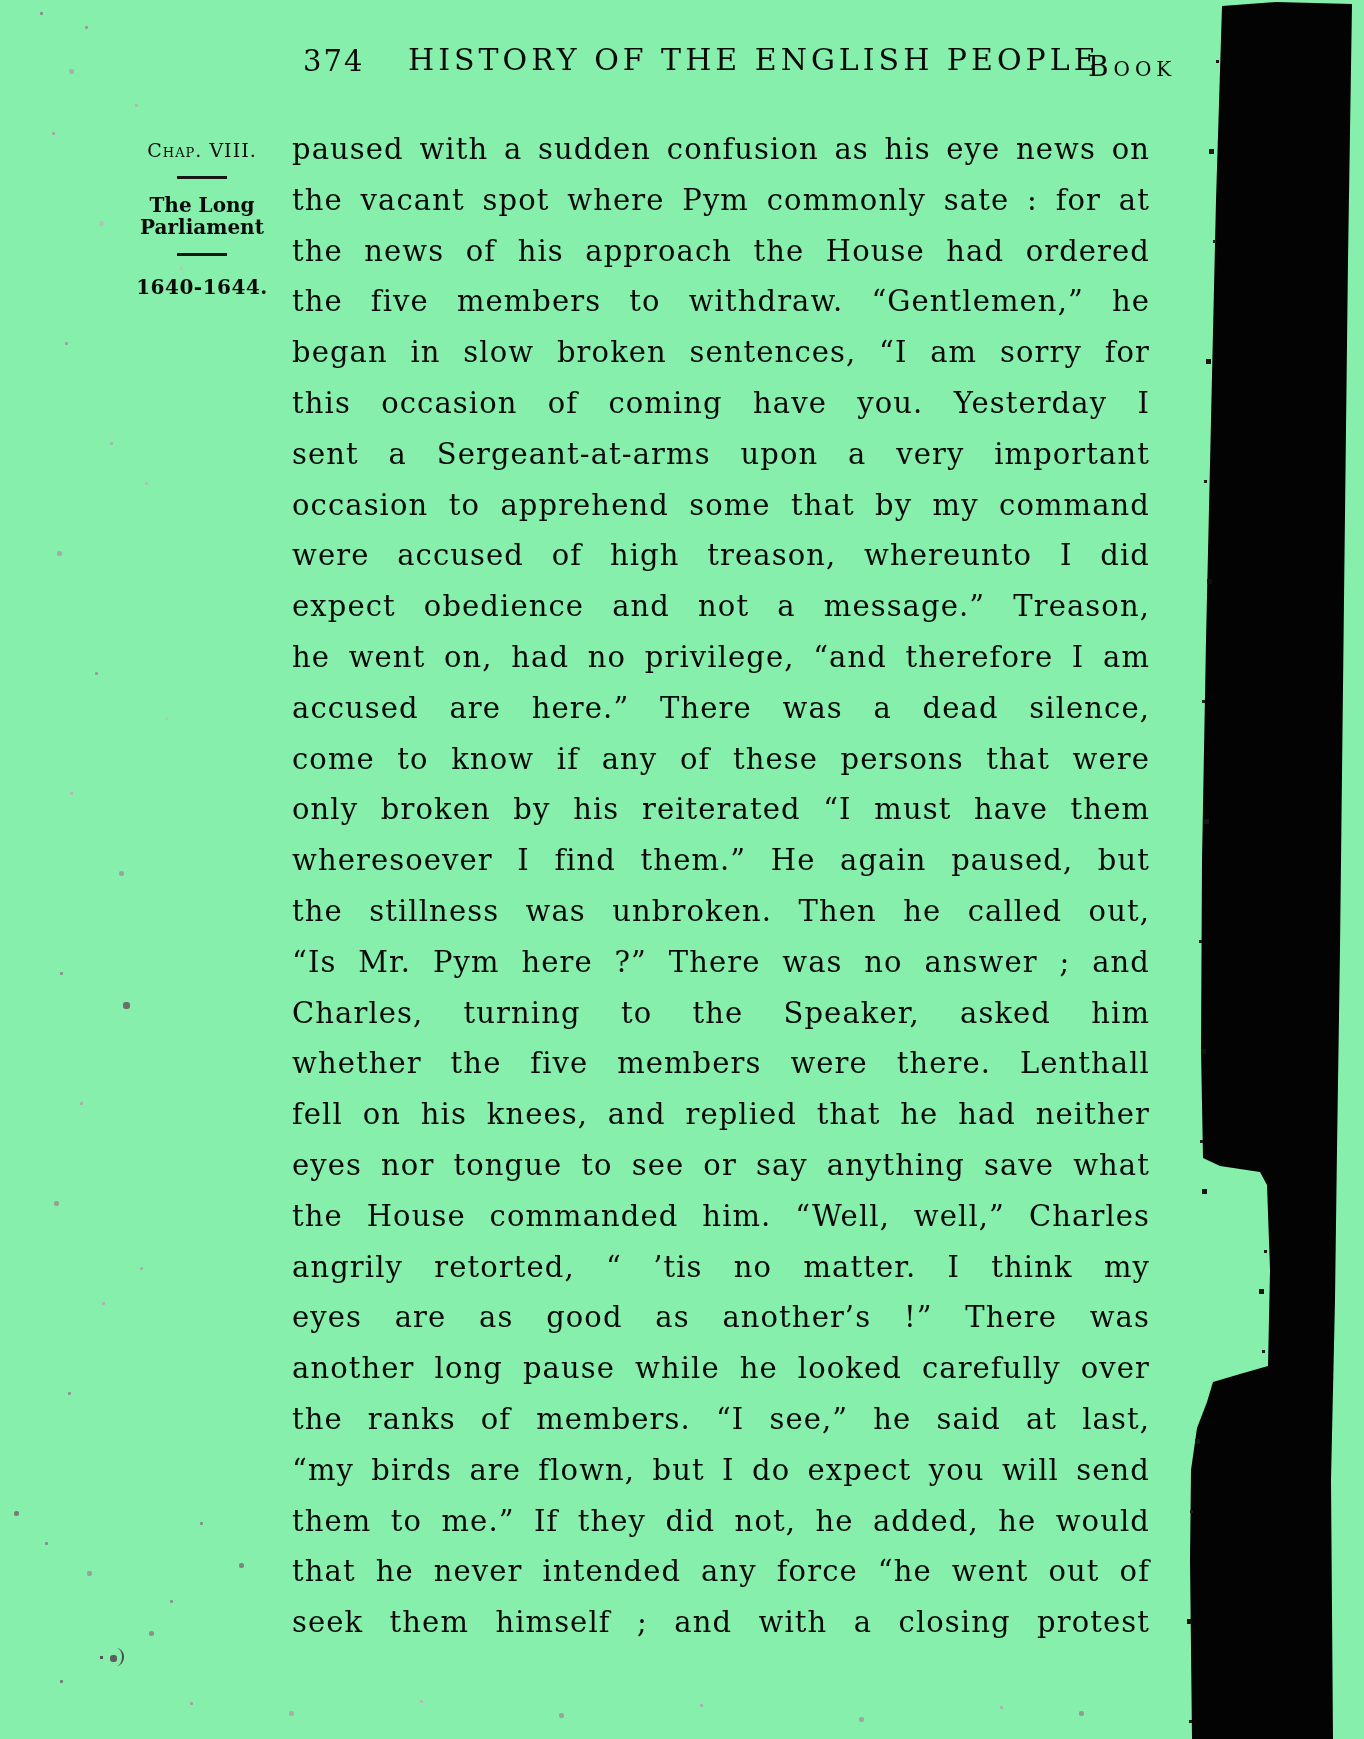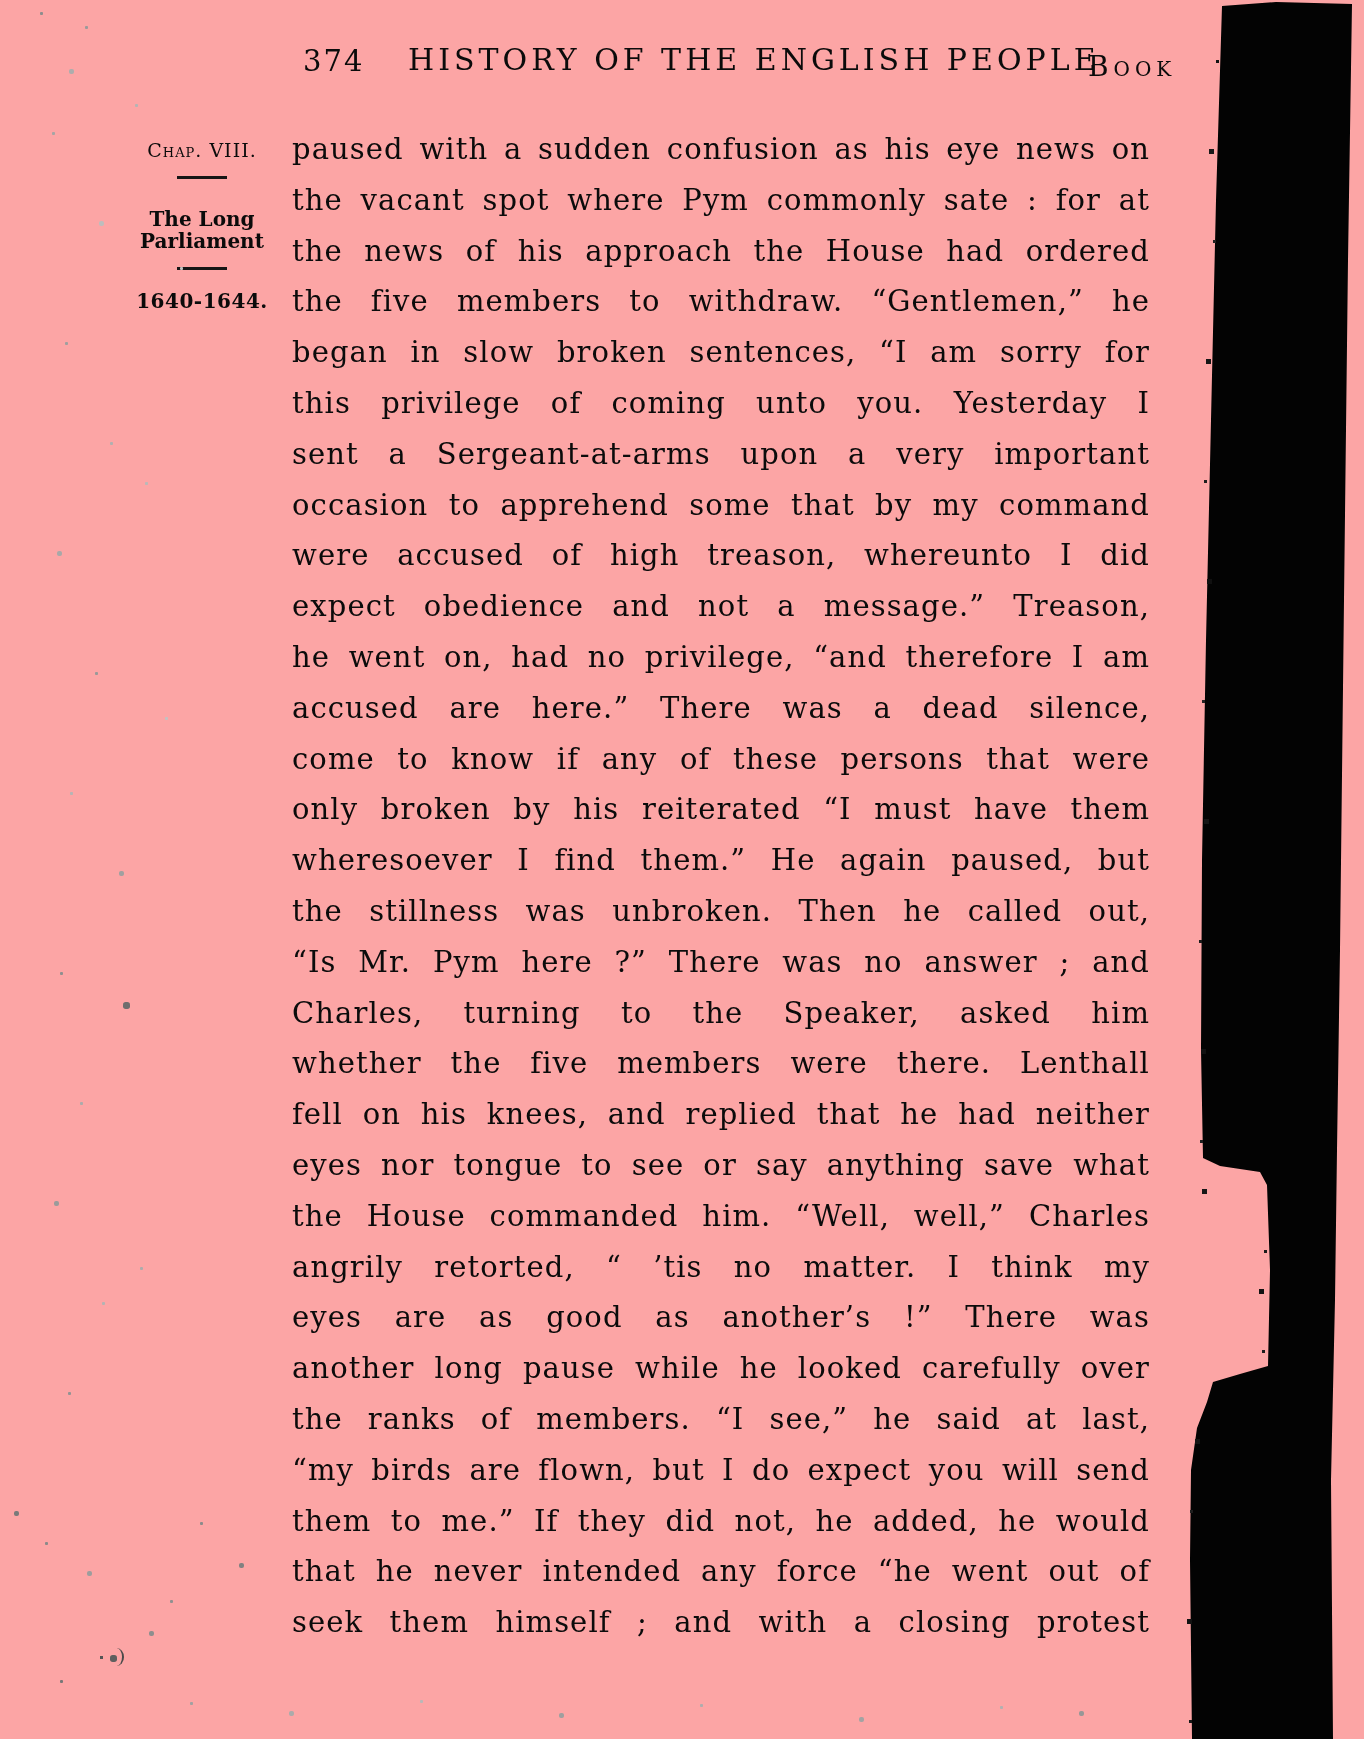--- a/index.html
+++ b/index.html
@@ -1,19 +1,19 @@
 <!DOCTYPE html>
 <html><head>
 <meta charset="utf-8">
 <style>
   html,body{margin:0;padding:0;background:#ffffff;}
   #page{
     position:relative;
     width:1364px;height:1739px;
-    background:#fca5a5;
+    background:#86efac;
     overflow:hidden;
     font-family:"DejaVu Serif","Liberation Serif",serif;
     color:#0b0b0b;
   }
 
   
   .pageno{
     position:absolute;left:303px;top:44px;
     font-size:29px;letter-spacing:2px;
   }
@@ -35,21 +35,21 @@
   }
   .m-chap{
     font-variant:small-caps;font-size:19px;line-height:24px;
     letter-spacing:1px;white-space:nowrap;
   }
   .m-rule{
     width:50px;height:3px;background:#161616;
     margin:14px auto 0 auto;
   }
   .m-rule2{margin-top:15px;}
-  .m-note1{font-weight:bold;font-size:20px;line-height:22px;margin-top:29px;}
+  .m-note1{font-weight:bold;font-size:20px;line-height:22px;margin-top:15px;}
   .m-note2{font-weight:bold;font-size:20px;line-height:22px;}
   .m-dates{font-weight:bold;font-size:20px;line-height:22px;margin-top:20px;letter-spacing:0.5px;}
 
   
   .bodycol{
     position:absolute;left:292px;top:124px;width:858px;
   }
   .line{
     height:50.8px;line-height:50.8px;
     font-size:29px;letter-spacing:1.1px;
@@ -132,21 +132,21 @@
     <div class="m-rule m-rule2"></div>
     <div class="m-dates">1640-1644.</div>
   </div>
 
   <div class="bodycol">
     <div class="line">paused with a sudden confusion as his eye news on</div>
     <div class="line">the vacant spot where Pym commonly sate : for at</div>
     <div class="line">the news of his approach the House had ordered</div>
     <div class="line">the five members to withdraw. “Gentlemen,” he</div>
     <div class="line">began in slow broken sentences, “I am sorry for</div>
-    <div class="line">this privilege of coming unto you. Yesterday I</div>
+    <div class="line">this occasion of coming have you. Yesterday I</div>
     <div class="line">sent a Sergeant-at-arms upon a very important</div>
     <div class="line">occasion to apprehend some that by my command</div>
     <div class="line">were accused of high treason, whereunto I did</div>
     <div class="line">expect obedience and not a message.” Treason,</div>
     <div class="line">he went on, had no privilege, “and therefore I am</div>
     <div class="line">accused are here.” There was a dead silence,</div>
     <div class="line">come to know if any of these persons that were</div>
     <div class="line">only broken by his reiterated “I must have them</div>
     <div class="line">wheresoever I find them.” He again paused, but</div>
     <div class="line">the stillness was unbroken. Then he called out,</div>

